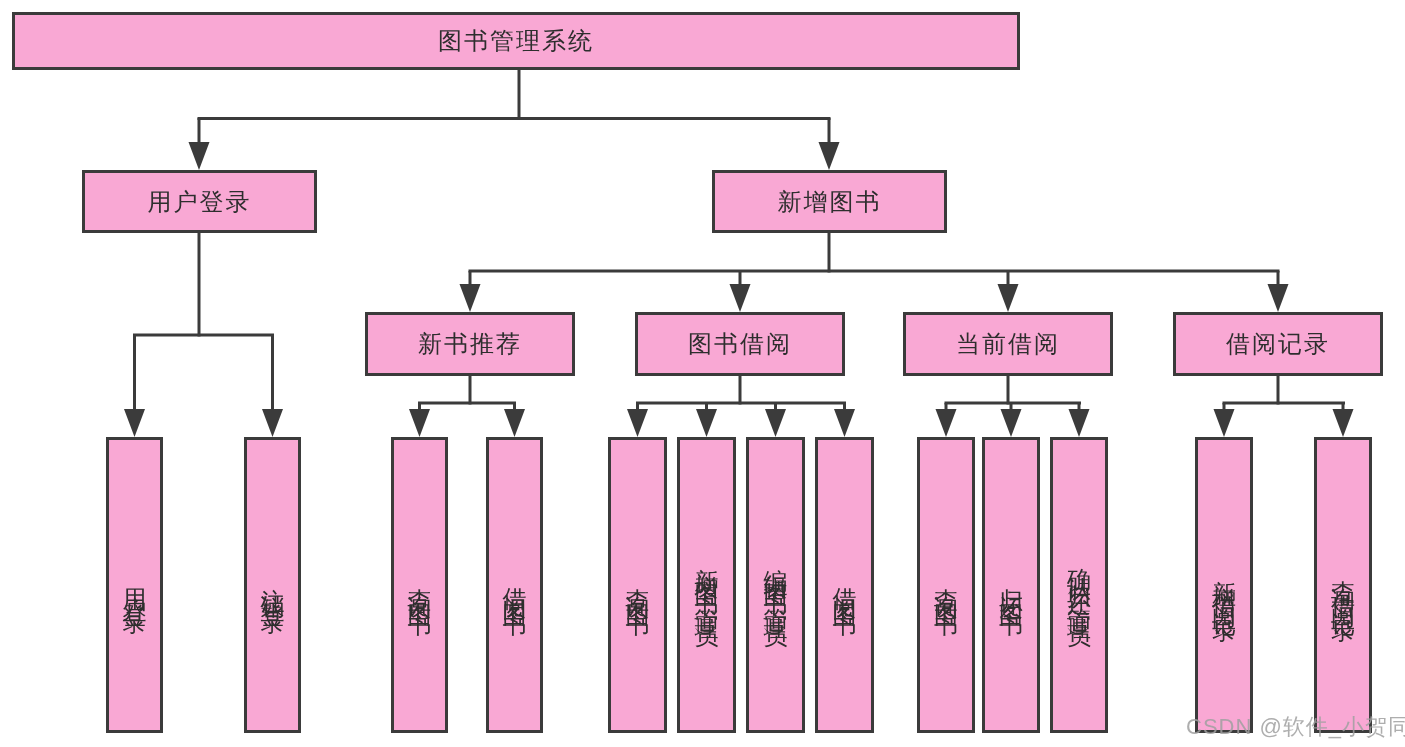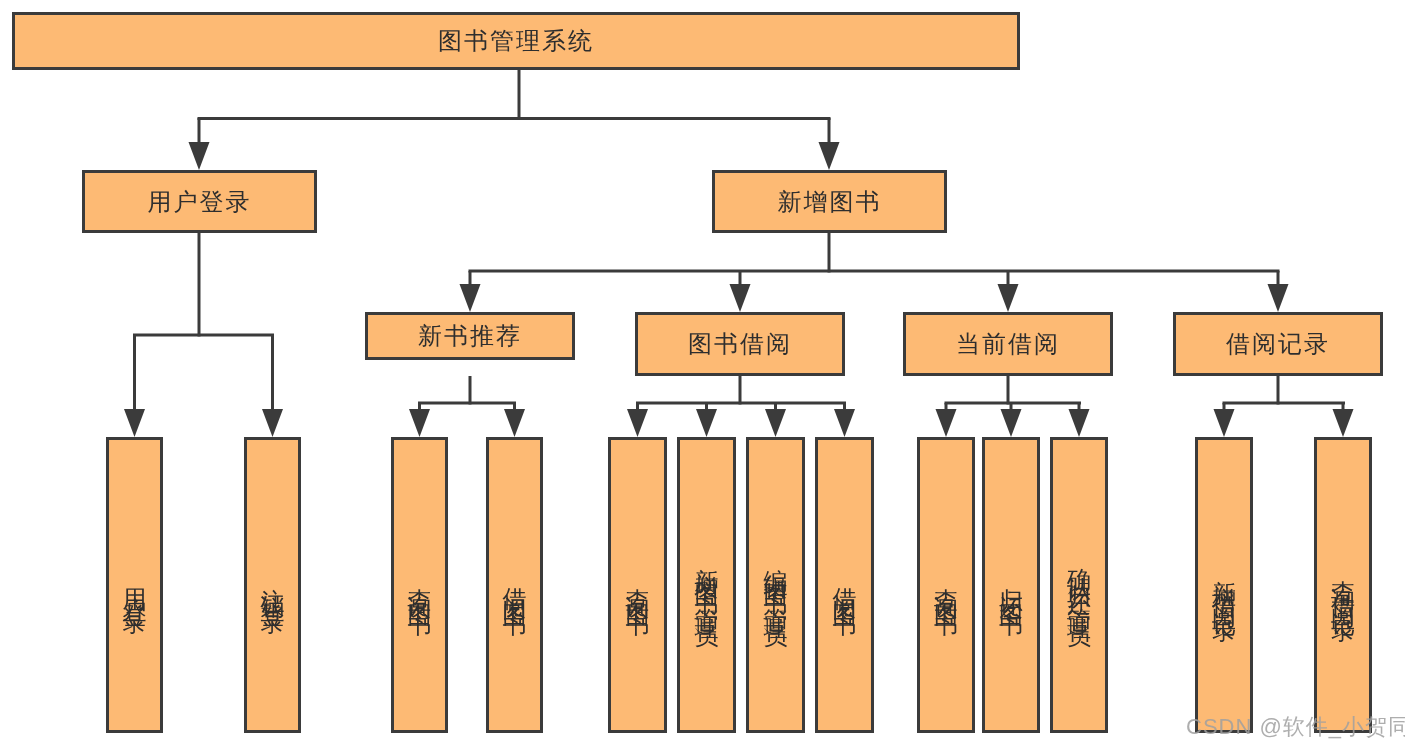--- a/index.html
+++ b/index.html
@@ -17,21 +17,21 @@
   }
   .connectors {
     position: absolute;
     left: 0;
     top: 0;
   }
   .box {
     position: absolute;
     box-sizing: border-box;
     border: 3px solid #3b3b3b;
-    background: #fdba74;
+    background: #f9a8d4;
     display: flex;
     align-items: center;
     justify-content: center;
     font-size: 24px;
     color: #2e2e2e;
     letter-spacing: 2px;
     white-space: nowrap;
   }
   .vbox span {
     writing-mode: vertical-rl;
@@ -134,21 +134,21 @@
     <span>图书管理系统</span>
   </div>
 
   <div class="box" style="left:82px;top:170px;width:235px;height:63px">
     <span>用户登录</span>
   </div>
   <div class="box" style="left:712px;top:170px;width:235px;height:63px">
     <span>新增图书</span>
   </div>
 
-  <div class="box" style="left:365px;top:312px;width:210px;height:48px">
+  <div class="box" style="left:365px;top:312px;width:210px;height:64px">
     <span>新书推荐</span>
   </div>
   <div class="box" style="left:635px;top:312px;width:210px;height:64px">
     <span>图书借阅</span>
   </div>
   <div class="box" style="left:903px;top:312px;width:210px;height:64px">
     <span>当前借阅</span>
   </div>
   <div class="box" style="left:1173px;top:312px;width:210px;height:64px">
     <span>借阅记录</span>

